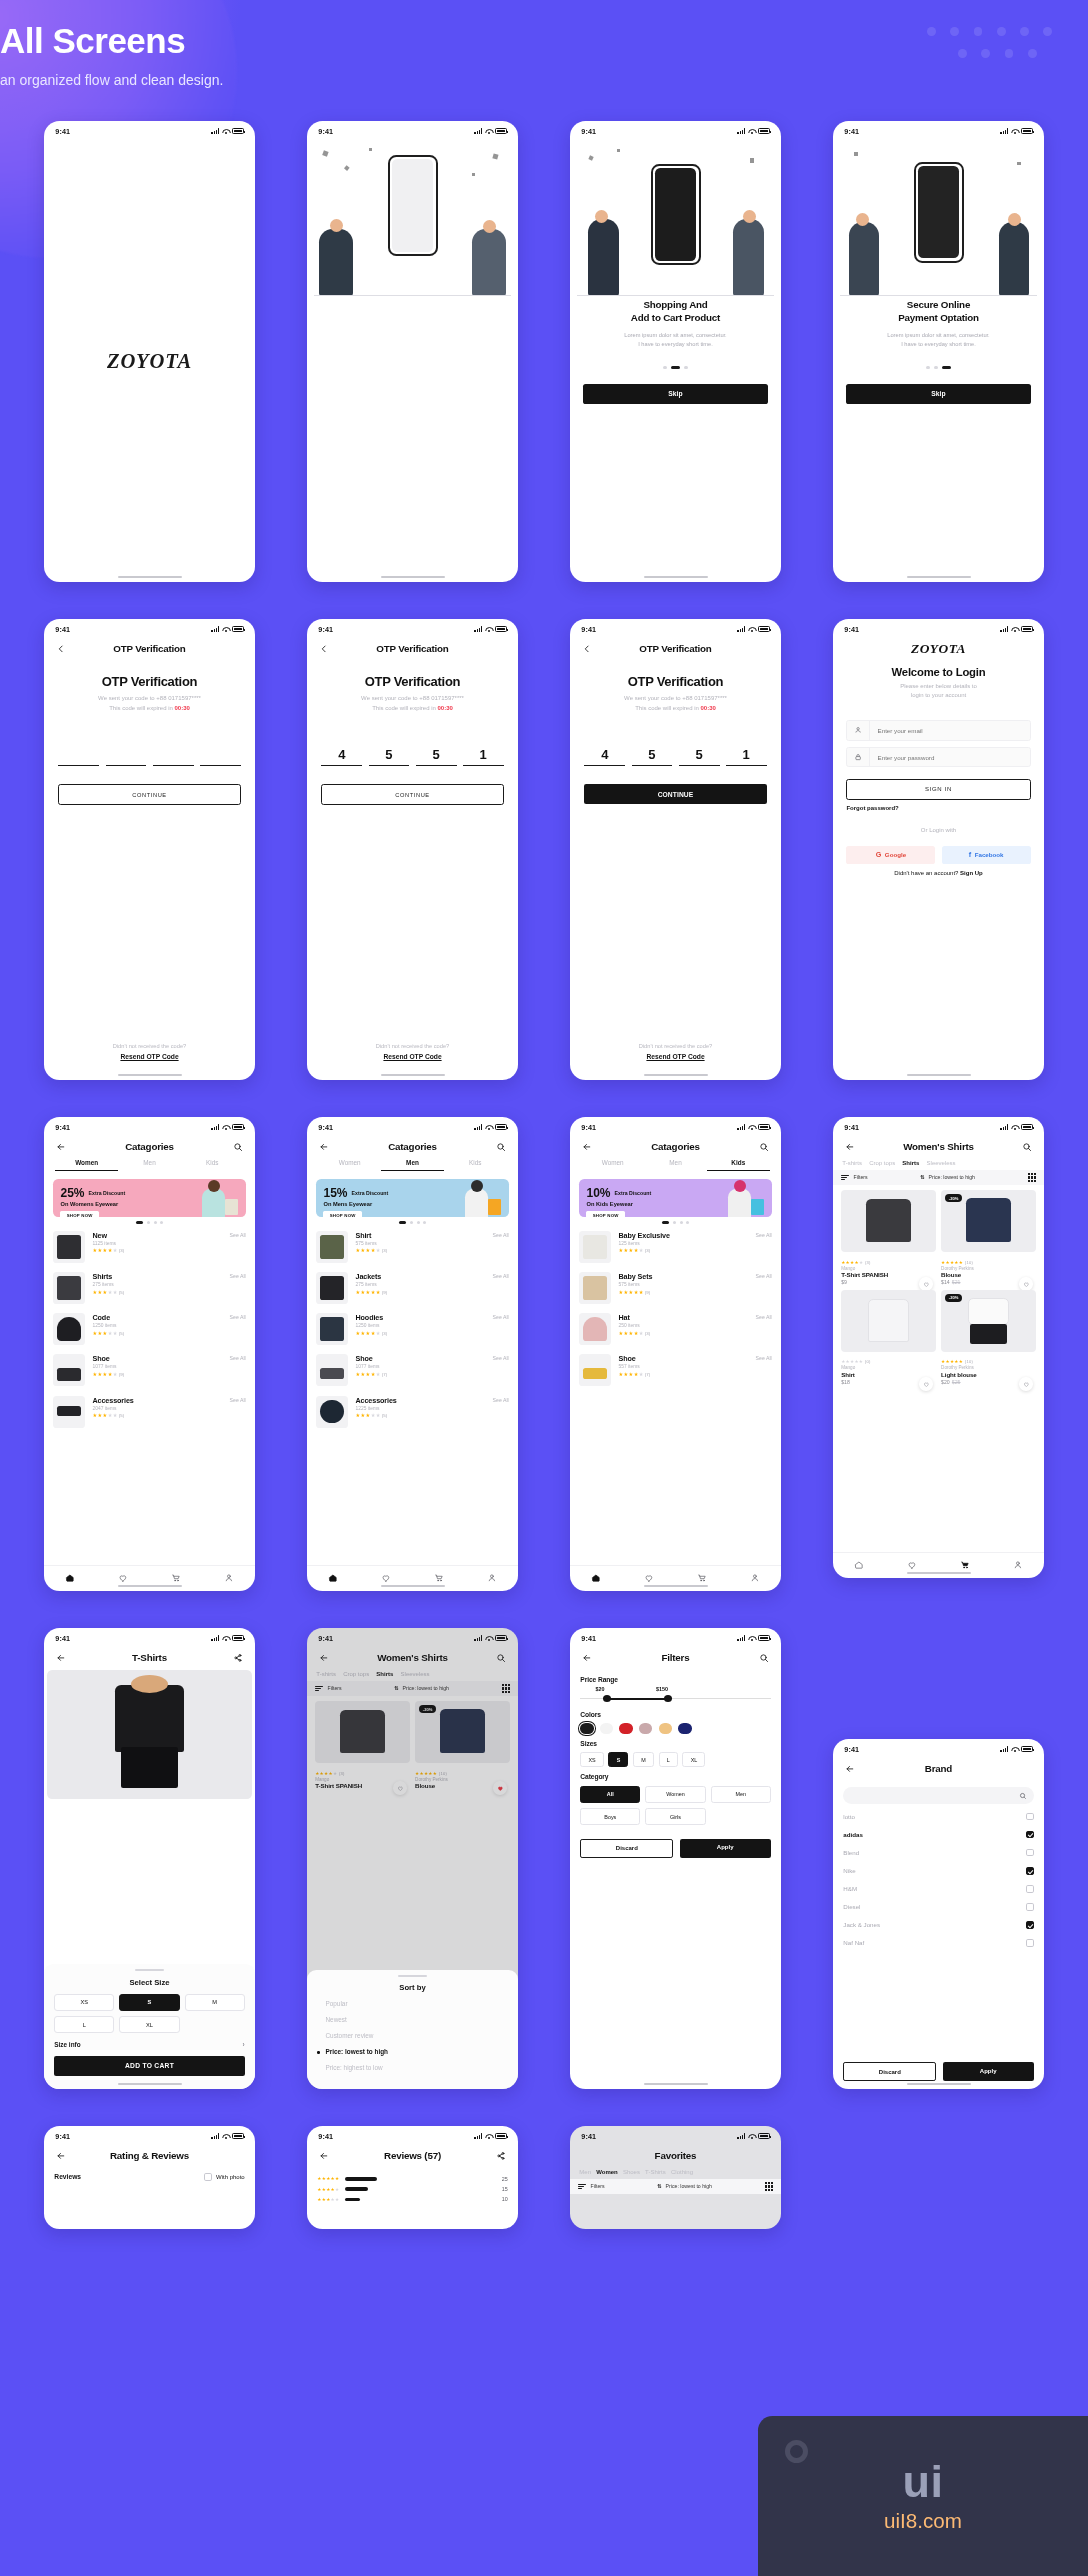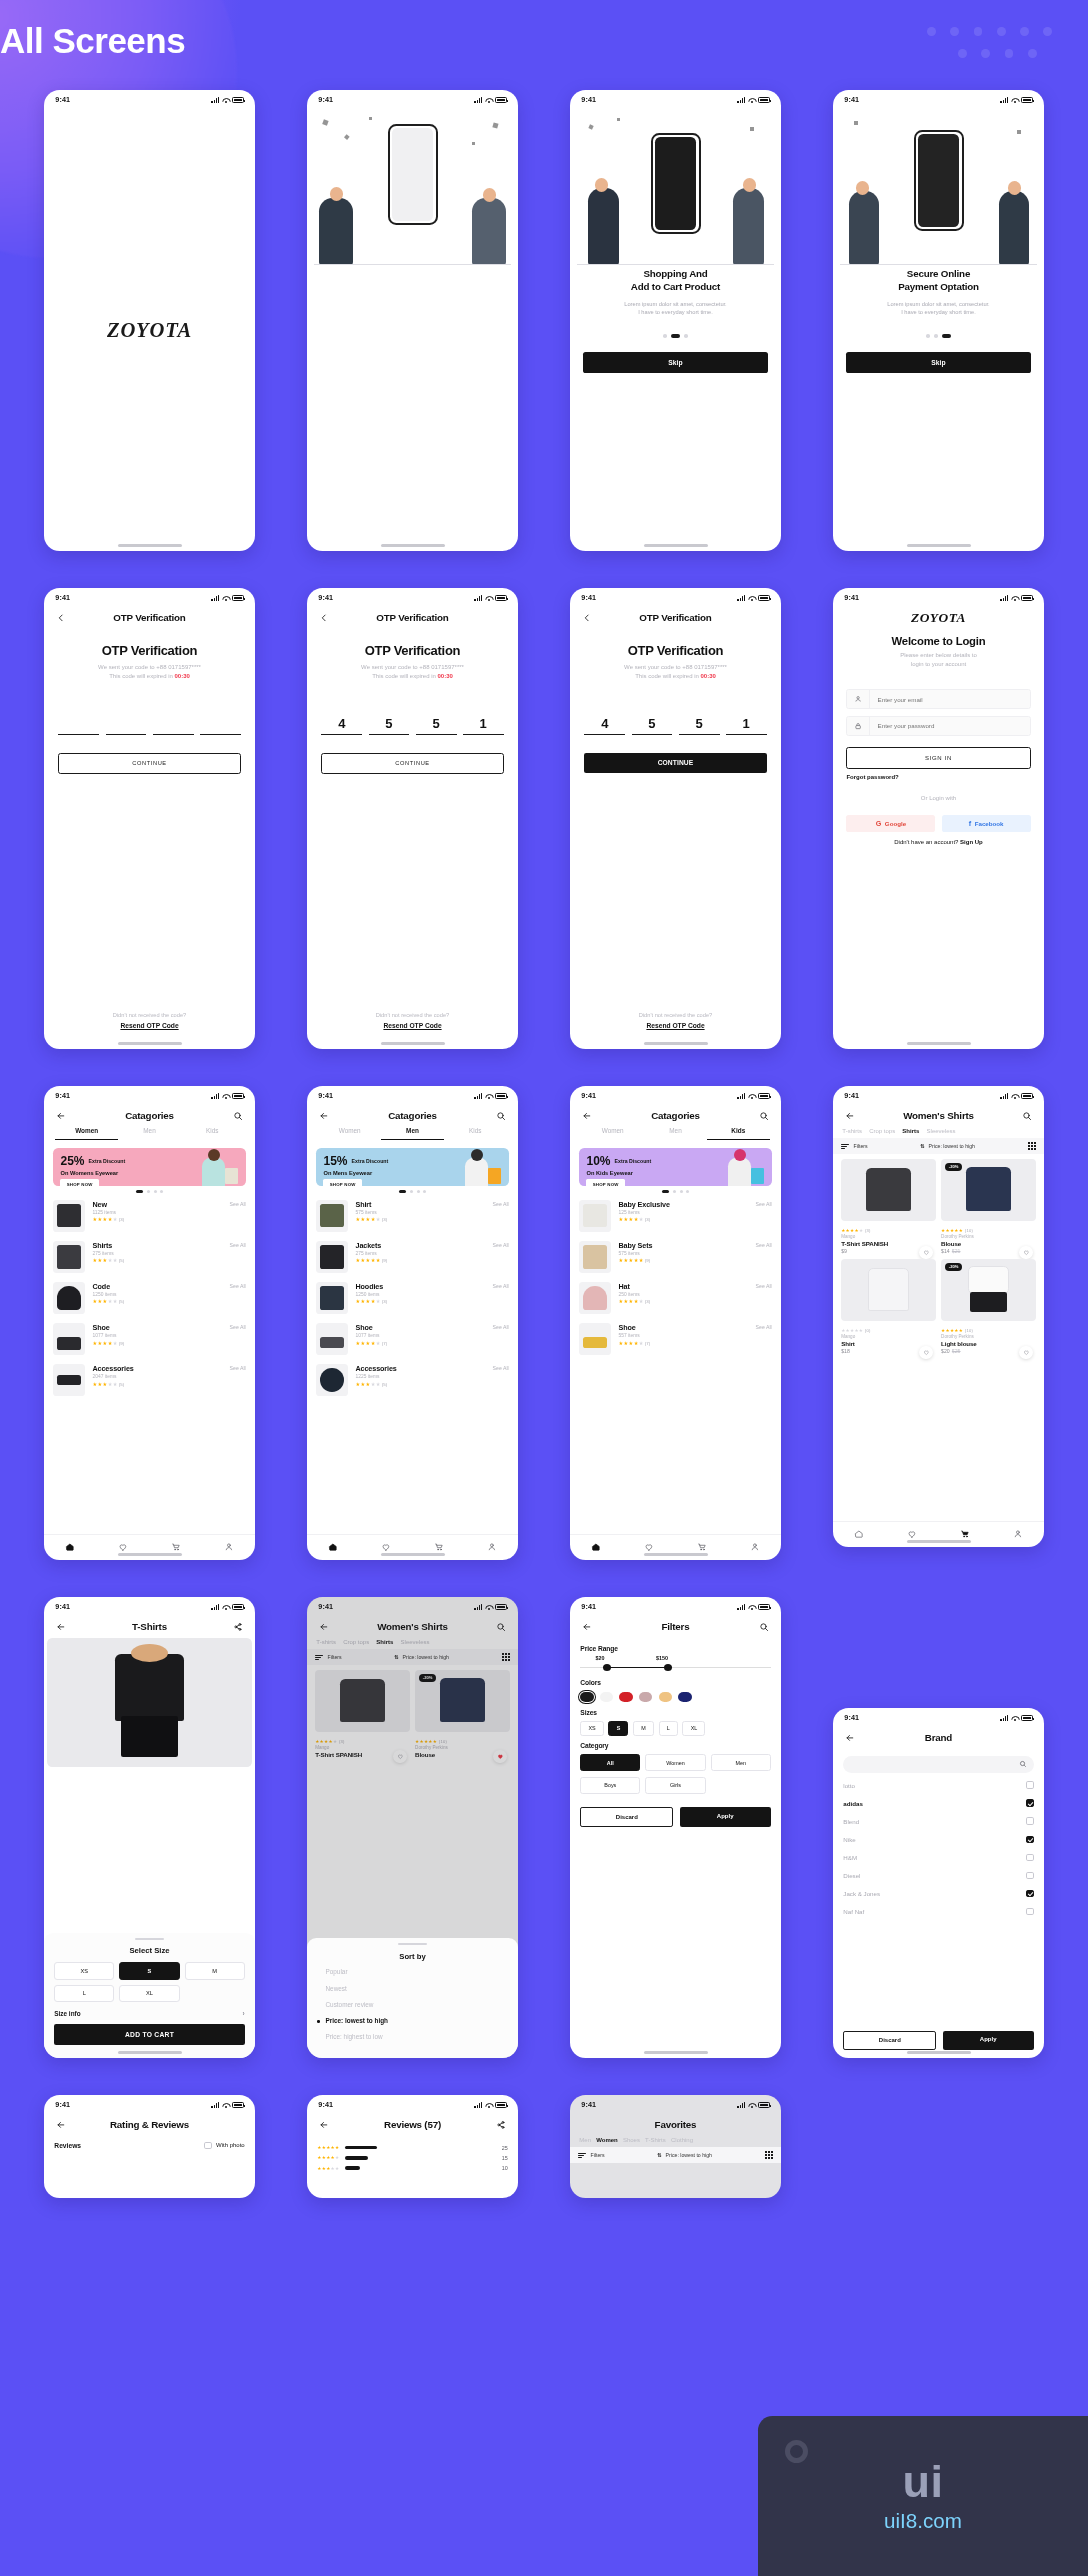--- a/index.html
+++ b/index.html
@@ -270,21 +270,21 @@
   .barrow .n { margin-left:auto; font-size:5.4px; color:#5a5a62; }
 
   .watermark {
     position:absolute; right:0; bottom:0; width:330px; height:160px;
     background:#32344a; border-radius:14.4px 0 0 0; z-index:20;
     display:flex; flex-direction:column; align-items:center; justify-content:center;
   }
   .watermark .ring { position:absolute; left:27px; top:24px; width:23px; height:23px;
     border-radius:50%; border:5.2px solid #4b4d63; }
   .watermark .wm-main { font-size:45px; font-weight:700; color:#9ba0b8; letter-spacing:0.5px; line-height:1; }
-  .watermark .wm-sub { font-size:20.6px; color:#7dd3fc; margin-top:5.2px; }
+  .watermark .wm-sub { font-size:20.6px; color:#fdba74; margin-top:5.2px; }
 </style>
 </head>
 <body>
 
 <div class="bg-blob2"></div>
 <div class="bg-blob"></div>
 
 <div class="dots">
   <div class="row">
       <i class="d"></i>
@@ -298,20 +298,21 @@
       <i class="d"></i>
       <i class="d"></i>
       <i class="d"></i>
       <i class="d"></i>
     </div>
 </div>
 
 <header>
   <div class="page-title">All Screens</div>
   <div class="page-sub">
+    <div>an organized flow and clean design.</div>
   </div>
 </header>
 
 <div class="grid">
 
   <div class="phone">
     <div class="statusbar">
       <span class="sb-time">9:41</span>
       <span class="sb-icons">
         <span class="sig">

